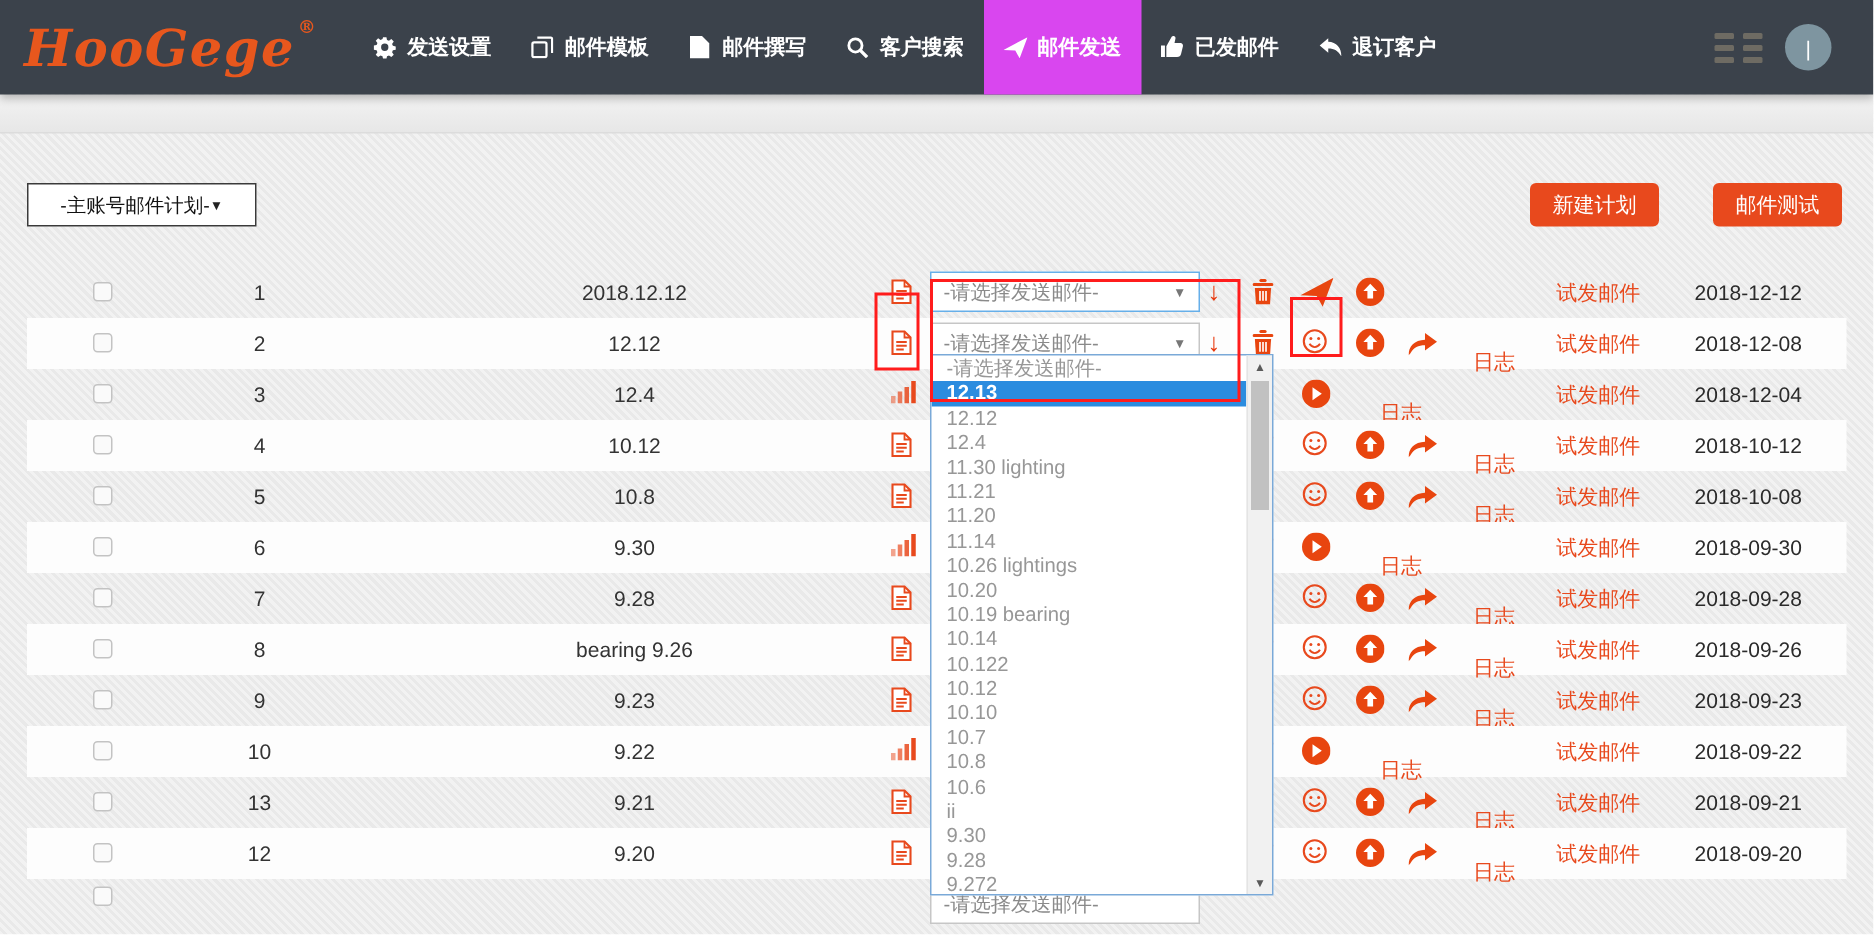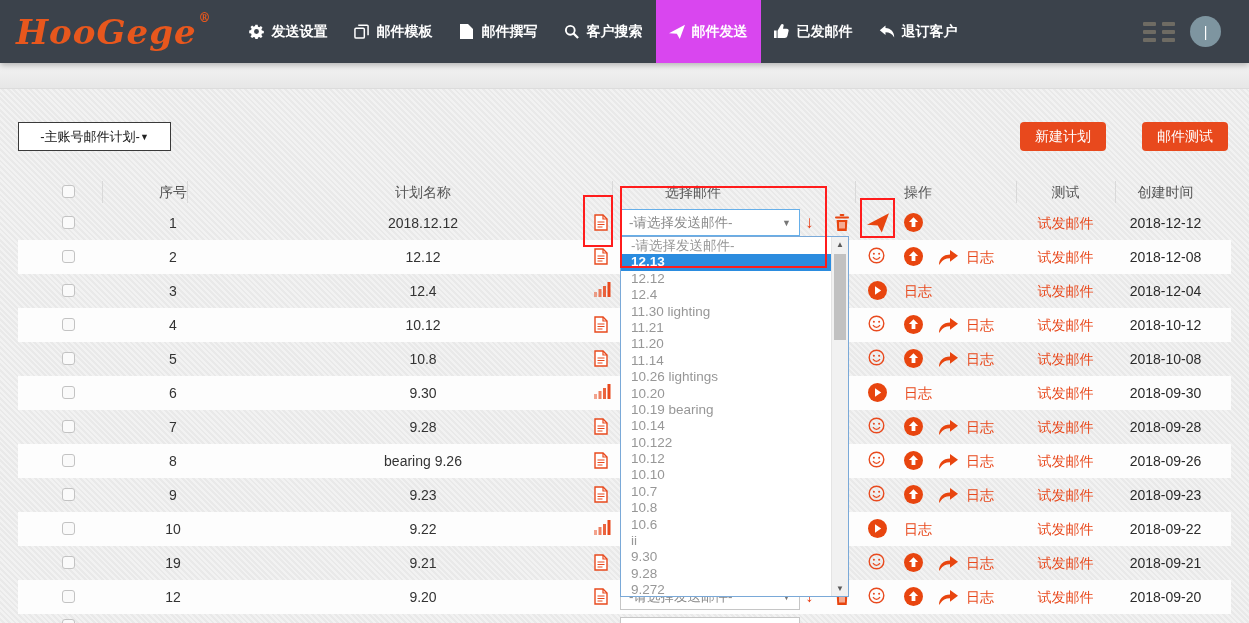--- a/index.html
+++ b/index.html
@@ -41,21 +41,21 @@
   .sel-box{position:absolute;left:602px;top:3px;width:180px;height:27px;background:#fff;border:1px solid #c6c6c6;box-sizing:border-box;display:flex;align-items:center;justify-content:space-between;padding:0 8px;color:#8a8a8a;font-size:13.5px;cursor:pointer;}
   .r1 .sel-box{border-color:#66afe9;}
   .sel-box .car{font-size:9px;color:#777;}
   .darr{position:absolute;left:787px;top:0;line-height:34px;color:#e8380d;font-size:17px;cursor:pointer;}
   .op{position:absolute;cursor:pointer;line-height:0;}
   .trash{left:817px;top:8px;}
   .o1{left:850px;top:7px;}
   .o2{left:886px;top:7px;}
   .o3{left:921px;top:10px;}
   .plane{left:849px;top:7px;}
-  .log{position:absolute;top:0;line-height:34px;width:44px;text-align:left;color:#e8491d;text-decoration:none;cursor:pointer;}
+  .log{position:absolute;top:12px;line-height:34px;width:44px;text-align:right;color:#e8491d;text-decoration:none;cursor:pointer;}
   .va .log{left:948px;}
   .vb .log{left:886px;}
   .test{position:absolute;top:0;line-height:34px;left:990px;width:115px;text-align:center;color:#e8491d;text-decoration:none;cursor:pointer;}
   .c-date{left:1090px;width:115px;text-align:center;color:#2b2b2b;}
   .r13 .cb{top:5px;}
   
   .ddl{position:absolute;left:620px;top:236px;width:229px;height:361px;background:#fff;border:1px solid #7aa9d8;box-sizing:border-box;z-index:30;}
   .opts{position:absolute;left:0;top:1px;right:17px;bottom:0;overflow:hidden;}
   .opt{height:16.4px;line-height:16.4px;padding-left:10px;font-size:13.5px;color:#979797;white-space:nowrap;cursor:pointer;}
   .opt.sel{background:#2b8cdf;color:#fff;font-weight:bold;}
@@ -151,35 +151,20 @@
   <div class="subband"></div>
 
   <div class="plan-select">
       <span>-主账号邮件计划-</span>
       <span class="car">▼</span>
     </div>
   <button class="btn btn-new">新建计划</button>
   <button class="btn btn-test">邮件测试</button>
 
   <div class="table">
-    <div class="thead">
-      <input type="checkbox" class="cb" style="top: 7px;">
-      <span class="th h-seq">序号</span>
-      <span class="th h-name">计划名称</span>
-      <span class="th h-sel">选择邮件</span>
-      <span class="th h-ops">操作</span>
-      <span class="th h-test">测试</span>
-      <span class="th h-created">创建时间</span>
-      <i class="vsep" style="left:84px"></i>
-        <i class="vsep" style="left:169px"></i>
-        <i class="vsep" style="left:594px"></i>
-        <i class="vsep" style="left:837px"></i>
-        <i class="vsep" style="left:998px"></i>
-        <i class="vsep" style="left:1097px"></i>
-    </div>
     <div class="tbody">
 
       <div class="row r1 v1">
         <input type="checkbox" class="cb" style="">
         <span class="cell c-seq">1</span>
         <span class="cell c-name">2018.12.12</span>
         <span class="tico"><svg width="14" height="17" viewBox="0 0 14 17">
               <path d="M1 1h8l4 4v11H1z" fill="#fff" stroke="#e8491d" stroke-width="1.4"></path>
               <path d="M9 1v4h4" fill="none" stroke="#e8491d" stroke-width="1.2"></path>
               <path d="M3.5 8h7M3.5 10.5h7M3.5 13h5" stroke="#e8491d" stroke-width="1.2"></path>
@@ -519,21 +504,21 @@
               <circle cx="9.5" cy="9.5" r="9.5" fill="#e8450f"></circle>
               <path d="M7 5.2l6.2 4.3L7 13.8z" fill="#fff"></path>
             </svg></span>
         <a class="log">日志</a>
         <a class="test">试发邮件</a>
         <span class="cell c-date">2018-09-22</span>
       </div>
 
       <div class="row va">
         <input type="checkbox" class="cb" style="">
-        <span class="cell c-seq">19</span>
+        <span class="cell c-seq">13</span>
         <span class="cell c-name">9.21</span>
         <span class="tico"><svg width="14" height="17" viewBox="0 0 14 17">
               <path d="M1 1h8l4 4v11H1z" fill="#fff" stroke="#e8491d" stroke-width="1.4"></path>
               <path d="M9 1v4h4" fill="none" stroke="#e8491d" stroke-width="1.2"></path>
               <path d="M3.5 8h7M3.5 10.5h7M3.5 13h5" stroke="#e8491d" stroke-width="1.2"></path>
             </svg></span>
         <span class="sel-box">
             <span>-请选择发送邮件-</span>
             <span class="car">▼</span>
           </span>

